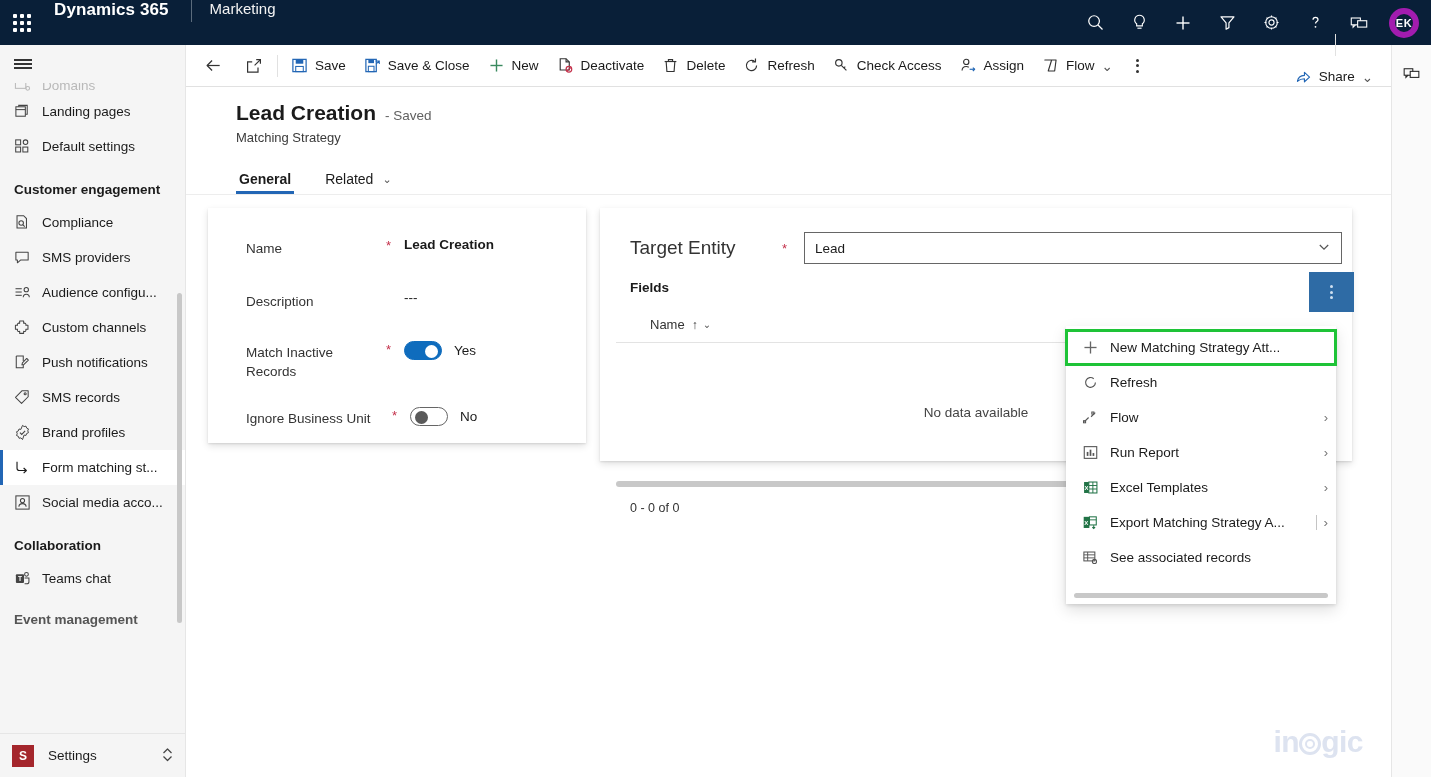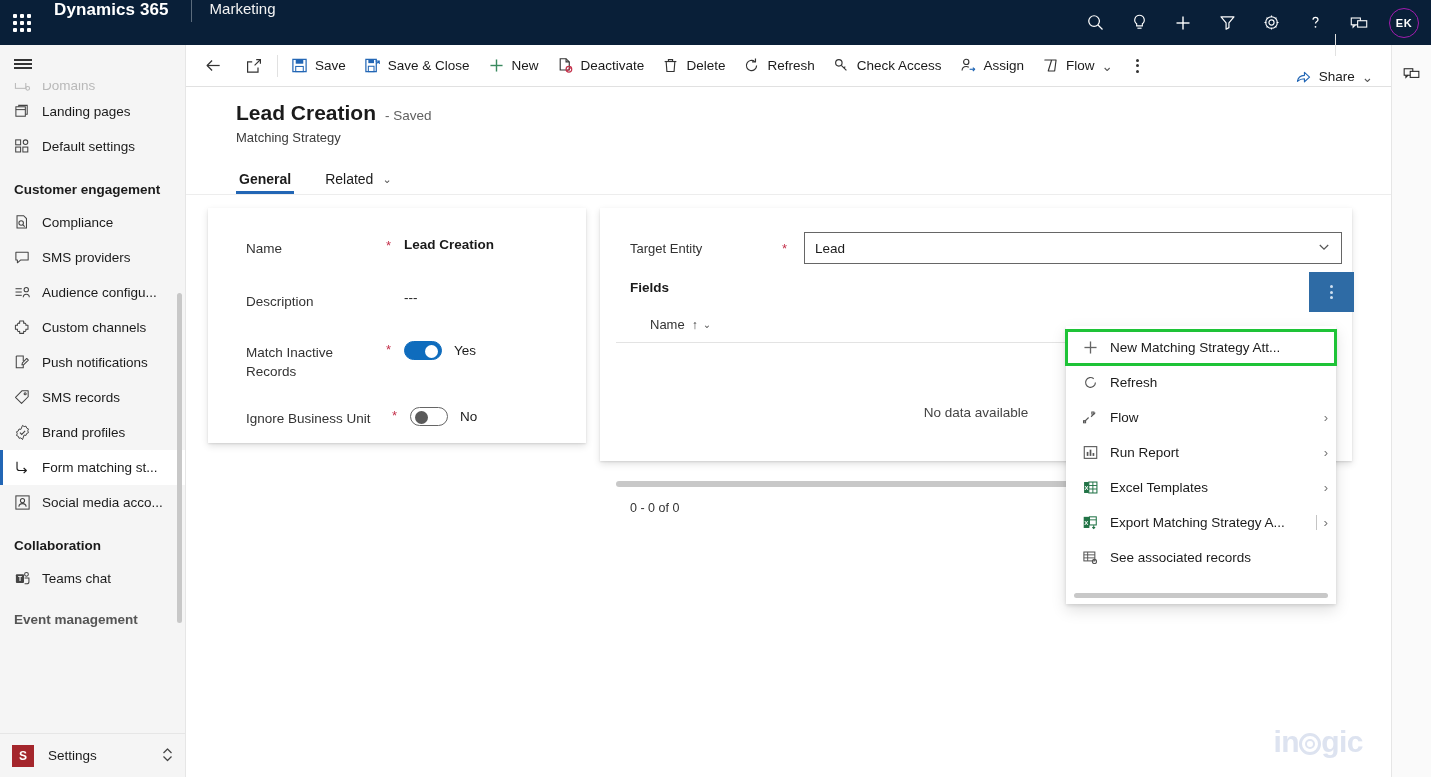--- a/index.html
+++ b/index.html
@@ -18,21 +18,21 @@
   .waffle { width: 44px; height: 45px; display: flex; align-items: center; justify-content: center; cursor: pointer; }
   .waffle-grid { display: grid; grid-template-columns: repeat(3, 4px); gap: 3px; }
   .waffle-grid i { width: 4px; height: 4px; background: #fff; border-radius: 1px; display: block; }
   .brand { font-size: 17px; font-weight: bold; letter-spacing: .1px; margin-left: 10px; }
   .brand-div { width: 1px; height: 22px; background: #5b6b7c; margin: 0 18px 0 22px; }
   .appname { font-size: 15px; font-weight: 400; color: #f3f3f3; }
   .top-right { margin-left: auto; display: flex; align-items: center; height: 45px; padding-right: 12px; }
   .tbtn { width: 44px; height: 45px; display: flex; align-items: center; justify-content: center; cursor: pointer; }
   .tbtn svg { display: block; }
   .avatar {
-    width: 30px; height: 30px; border-radius: 50%; border: 1px solid #a21caf;
+    width: 30px; height: 30px; border-radius: 50%; border: 6px solid #a21caf;
     display: flex; align-items: center; justify-content: center;
     font-size: 11px; font-weight: 600; margin-left: 8px; letter-spacing: .5px; cursor: pointer;
   }
 
   
   .sidebar {
     position: absolute; top: 45px; left: 0; width: 186px; height: 732px;
     background: #f5f5f5; border-right: 1px solid #e6e6e6; overflow: hidden;
   }
   .hamburger { height: 38px; display: flex; align-items: center; padding-left: 14px; cursor: pointer; }
@@ -130,21 +130,21 @@
     border: 1px solid #666; background: #fff;
   }
   .toggle.on { background: #0f6cbd; border-color: #0f6cbd; }
   .toggle .knob {
     position: absolute; top: 3px; left: 4px; width: 13px; height: 13px; border-radius: 50%; background: #5a5a5a;
   }
   .toggle.on .knob { left: 20px; background: #fff; }
   .toggle-text { font-size: 13.5px; color: #1b1b1b; margin-left: 12px; }
 
   .te-row { display: flex; align-items: center; padding: 24px 0 0 30px; }
-  .te-label { font-size: 13px; color: #333; width: 152px; }
+  .te-label { font-size: 19px; color: #333; width: 152px; }
   .te-input {
     width: 538px; height: 32px; border: 1px solid #666; background: #fff;
     display: flex; align-items: center; padding: 0 10px; font-size: 13.5px; color: #1b1b1b; cursor: pointer;
   }
   .te-input .chev { margin-left: auto; color: #555; }
 
   .fields-row { display: flex; align-items: center; padding: 16px 0 0 30px; position: relative; }
   .fields-title { font-size: 13.5px; font-weight: bold; color: #1b1b1b; }
   .overflow-btn {
     position: absolute; right: -2px; top: 8px; width: 45px; height: 40px;

